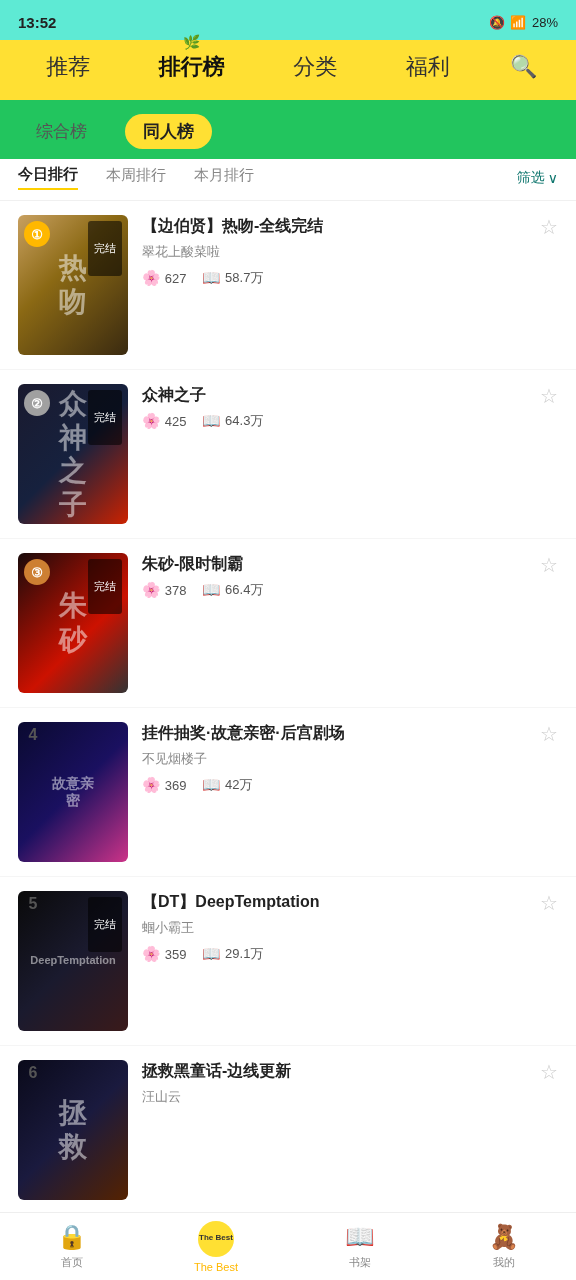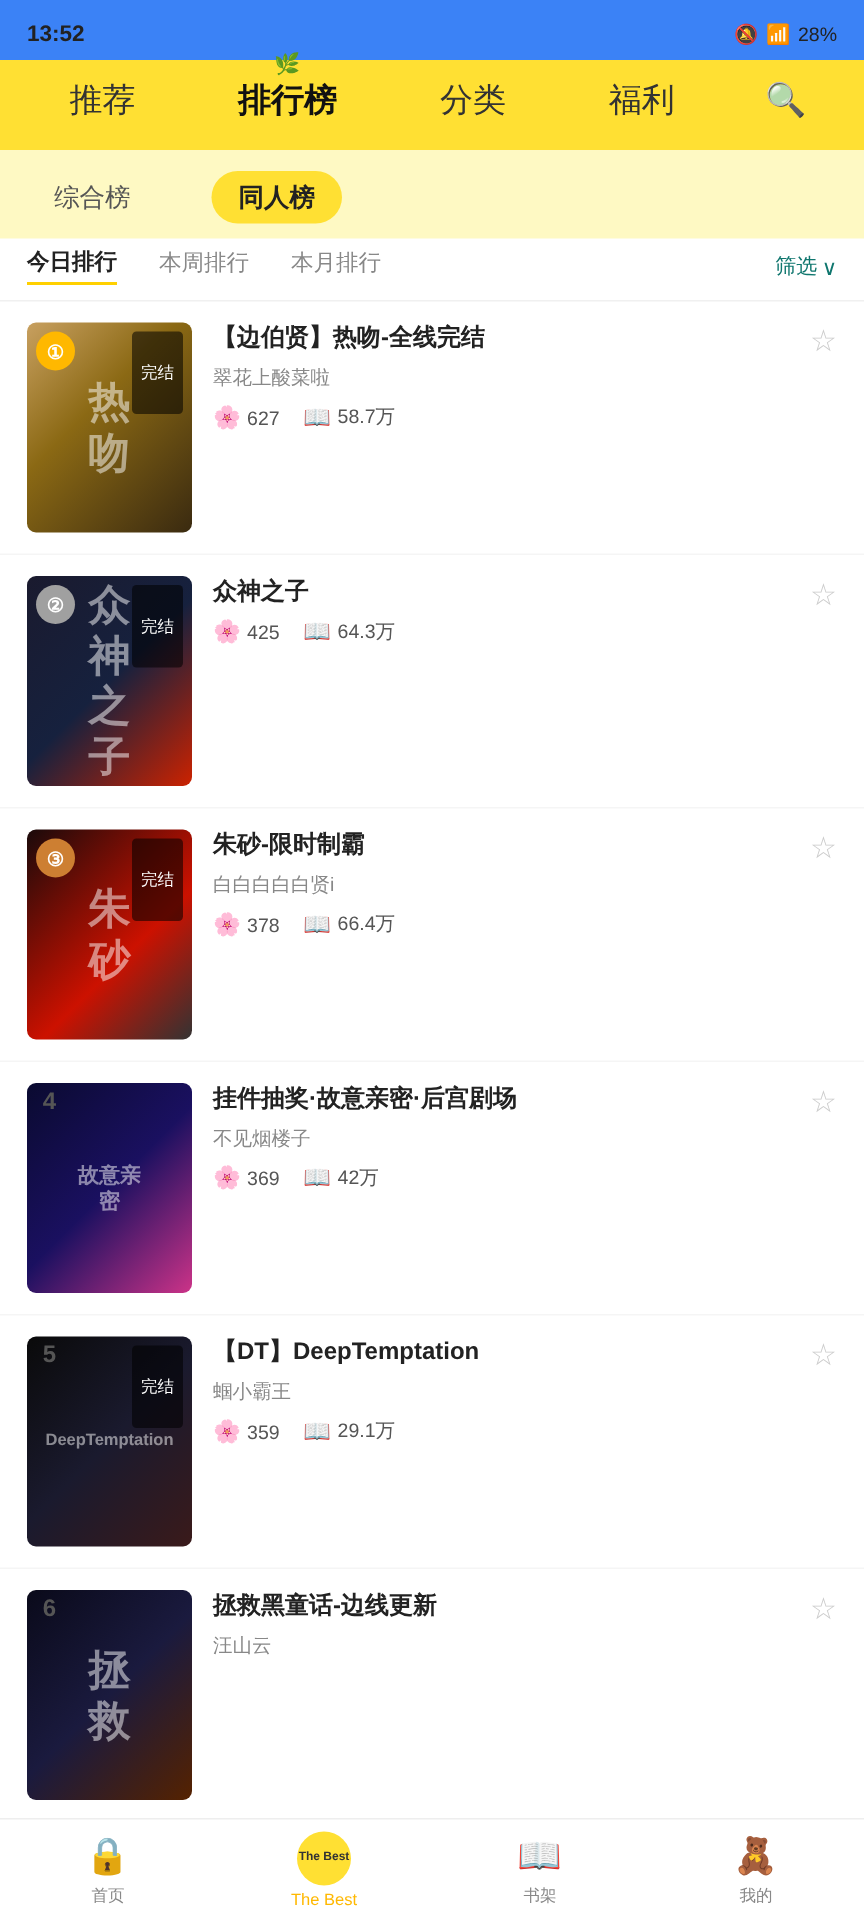--- a/index.html
+++ b/index.html
@@ -7,21 +7,21 @@
     body {
       width: 576px;
       min-height: 1280px;
       font-family: -apple-system, 'PingFang SC', 'Helvetica Neue', sans-serif;
       background: #fff;
       overflow-x: hidden;
     }
 
     
     .status-bar {
-      background: #3b82f6;
+      background: #5eead4;
       display: flex;
       justify-content: space-between;
       align-items: center;
       padding: 10px 18px 6px;
       height: 40px;
     }
     .status-time {
       font-size: 15px;
       font-weight: 600;
       color: #222;
@@ -70,22 +70,22 @@
       left: 50%;
       transform: translateX(-50%);
       font-size: 14px;
     }
 
     
     .tab-row {
       display: flex;
       align-items: center;
       padding: 14px 18px 10px;
-      gap: 36px;
-      background: #fef9c3;
+      gap: 20px;
+      background: #22c55e;
     }
     .tab-btn {
       font-size: 17px;
       color: #555;
       cursor: pointer;
       padding: 6px 18px;
       border-radius: 20px;
       border: none;
       background: transparent;
       font-weight: 500;
@@ -390,21 +390,20 @@
   <div class="book-item">
     <div class="rank-cover-wrap">
       <div class="rank-badge bronze">③</div>
       <div class="book-cover cover-3">
         <div class="cover-art-text">朱砂</div>
         <div class="completed-badge">完结</div>
       </div>
     </div>
     <div class="book-info">
       <div class="book-title">朱砂-限时制霸</div>
-      <div class="book-author">白白白白白贤i</div>
       <div class="book-stats">
         <span class="stat-item">
           <span class="stat-icon">🌸</span>
           <span>378</span>
         </span>
         <span class="stat-item">
           <span class="stat-icon">📖</span>
           <span>66.4万</span>
         </span>
       </div>

